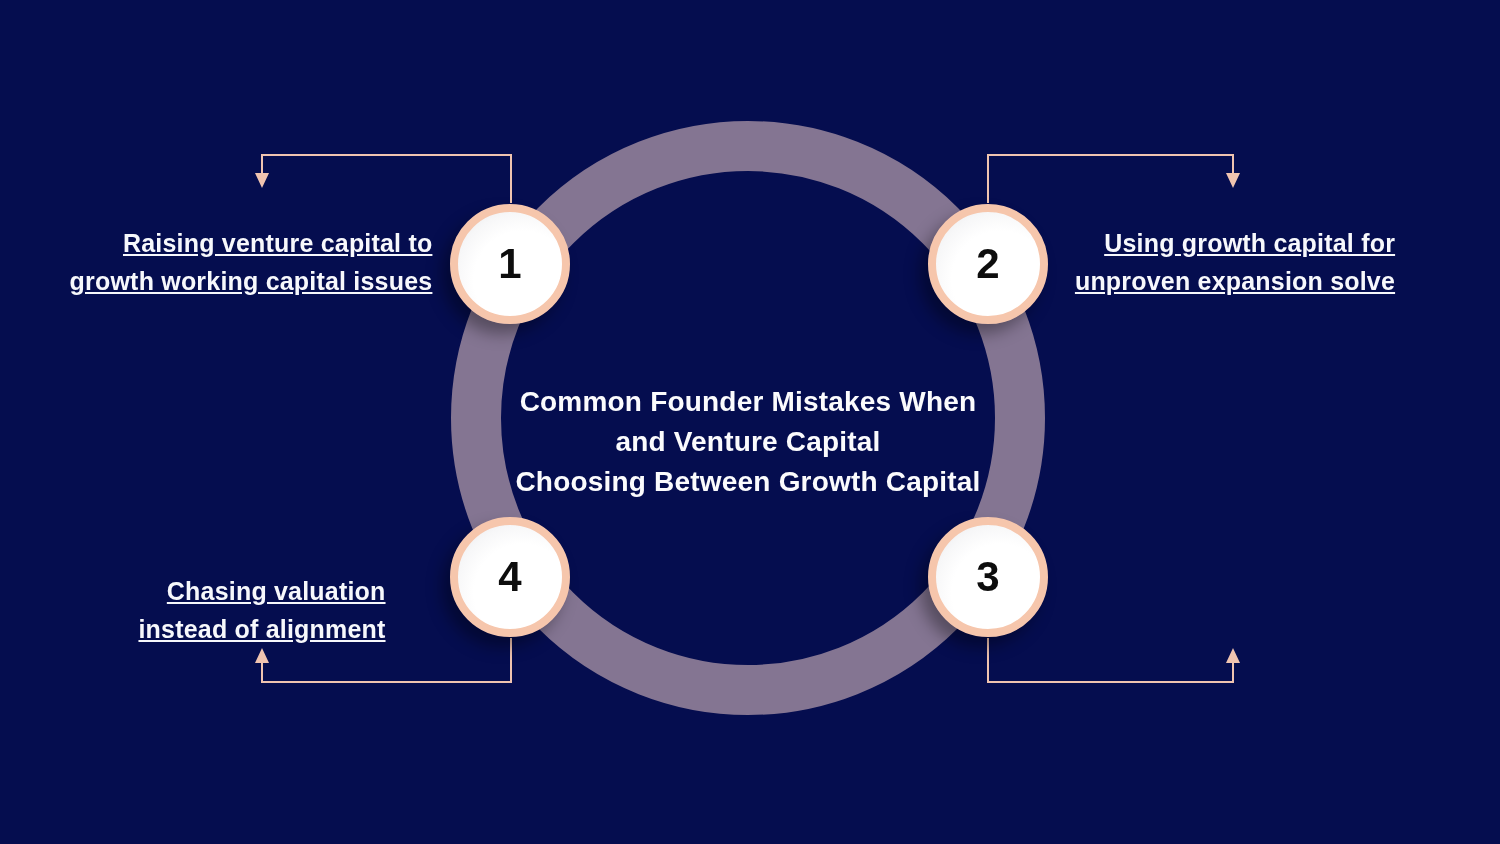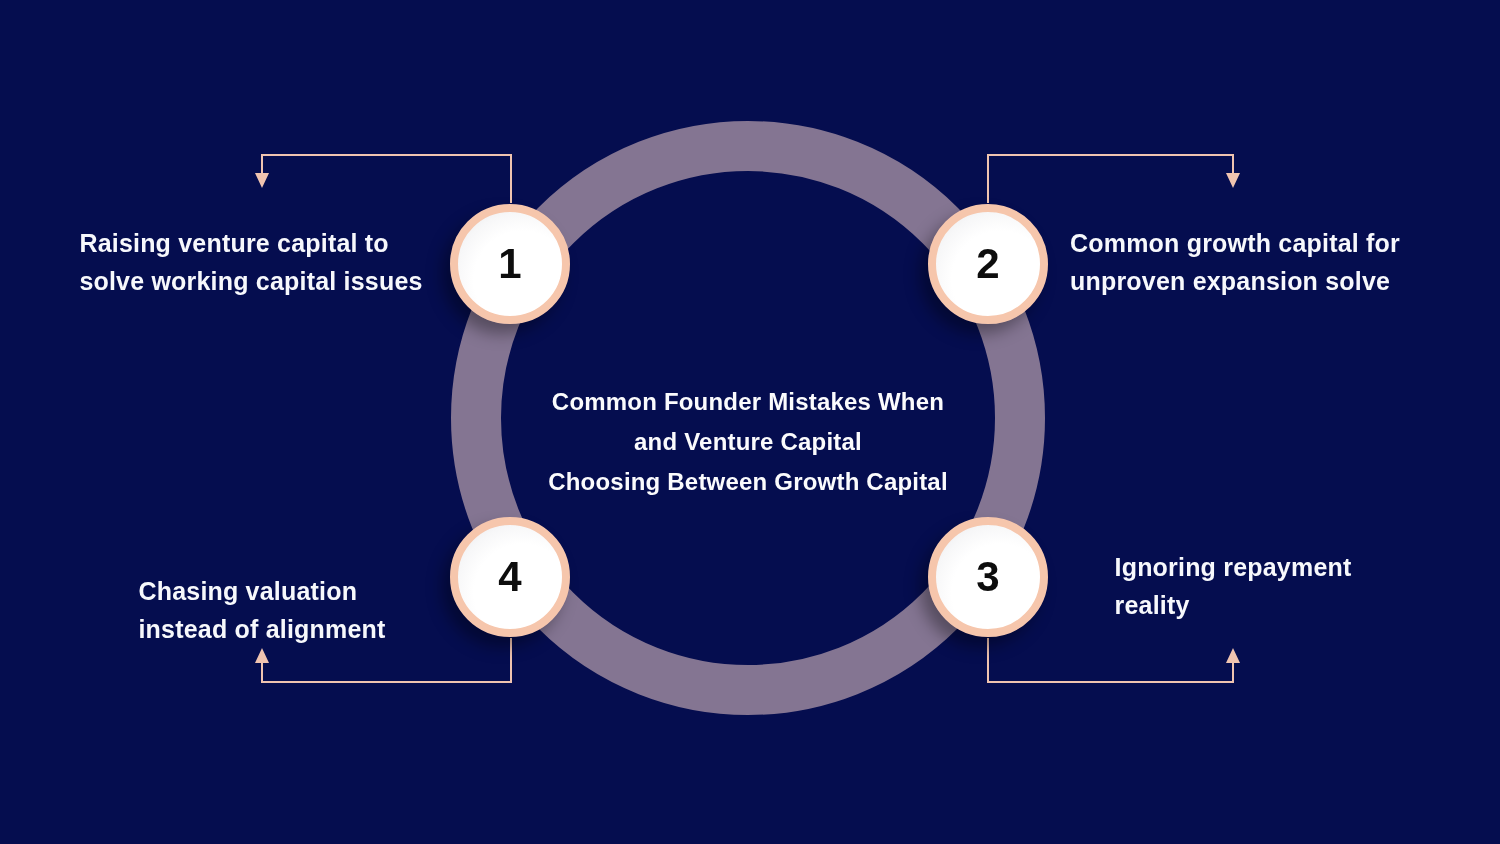--- a/index.html
+++ b/index.html
@@ -59,44 +59,45 @@
   }
   .circle-1 { left: 450px; top: 204px; }
   .circle-2 { left: 928px; top: 204px; }
   .circle-3 { left: 928px; top: 517px; }
   .circle-4 { left: 450px; top: 517px; }
 
   
   .side-label {
     position: absolute;
     transform: translate(-50%, -50%);
-    text-align: left;
+    text-align: right;
     color: #f7f8fc;
     font-size: 25px;
     font-weight: 700;
     line-height: 38px;
     letter-spacing: 0.2px;
     white-space: nowrap;
     z-index: 4;
+    text-decoration: underline;
   }
   .label-1 { left: 251px; top: 262px; }
   .label-2 { left: 1235px; top: 262px; }
   .label-3 { left: 1233px; top: 586px; }
   .label-4 { left: 262px; top: 610px; }
 
   
   .center-title {
     position: absolute;
     left: 748px;
     top: 442px;
     transform: translate(-50%, -50%);
     width: 560px;
     text-align: center;
     color: #fbfbfd;
-    font-size: 24px;
+    font-size: 28px;
     font-weight: 700;
     line-height: 40px;
     letter-spacing: 0.2px;
     z-index: 4;
   }
   .center-title .t-line { display: block; }
 </style>
 </head>
 <body>
 
@@ -127,29 +128,25 @@
   </div>
   <div class="step-circle circle-3">
     <span class="num">3</span>
   </div>
   <div class="step-circle circle-4">
     <span class="num">4</span>
   </div>
 
   <div class="side-label label-1">
     <span class="t-line" style="display:block">Raising venture capital to</span>
-    <span class="t-line" style="display:block">solve working capital issues</span>
+    <span class="t-line" style="display:block">growth working capital issues</span>
   </div>
   <div class="side-label label-2">
-    <span class="t-line" style="display:block">Common growth capital for</span>
+    <span class="t-line" style="display:block">Using growth capital for</span>
     <span class="t-line" style="display:block">unproven expansion solve</span>
-  </div>
-  <div class="side-label label-3">
-    <span class="t-line" style="display:block">Ignoring repayment</span>
-    <span class="t-line" style="display:block">reality</span>
   </div>
   <div class="side-label label-4">
     <span class="t-line" style="display:block">Chasing valuation</span>
     <span class="t-line" style="display:block">instead of alignment</span>
   </div>
 
   <div class="center-title">
     <span class="t-line">Common Founder Mistakes When</span>
     <span class="t-line">and Venture Capital</span>
     <span class="t-line">Choosing Between Growth Capital</span>

